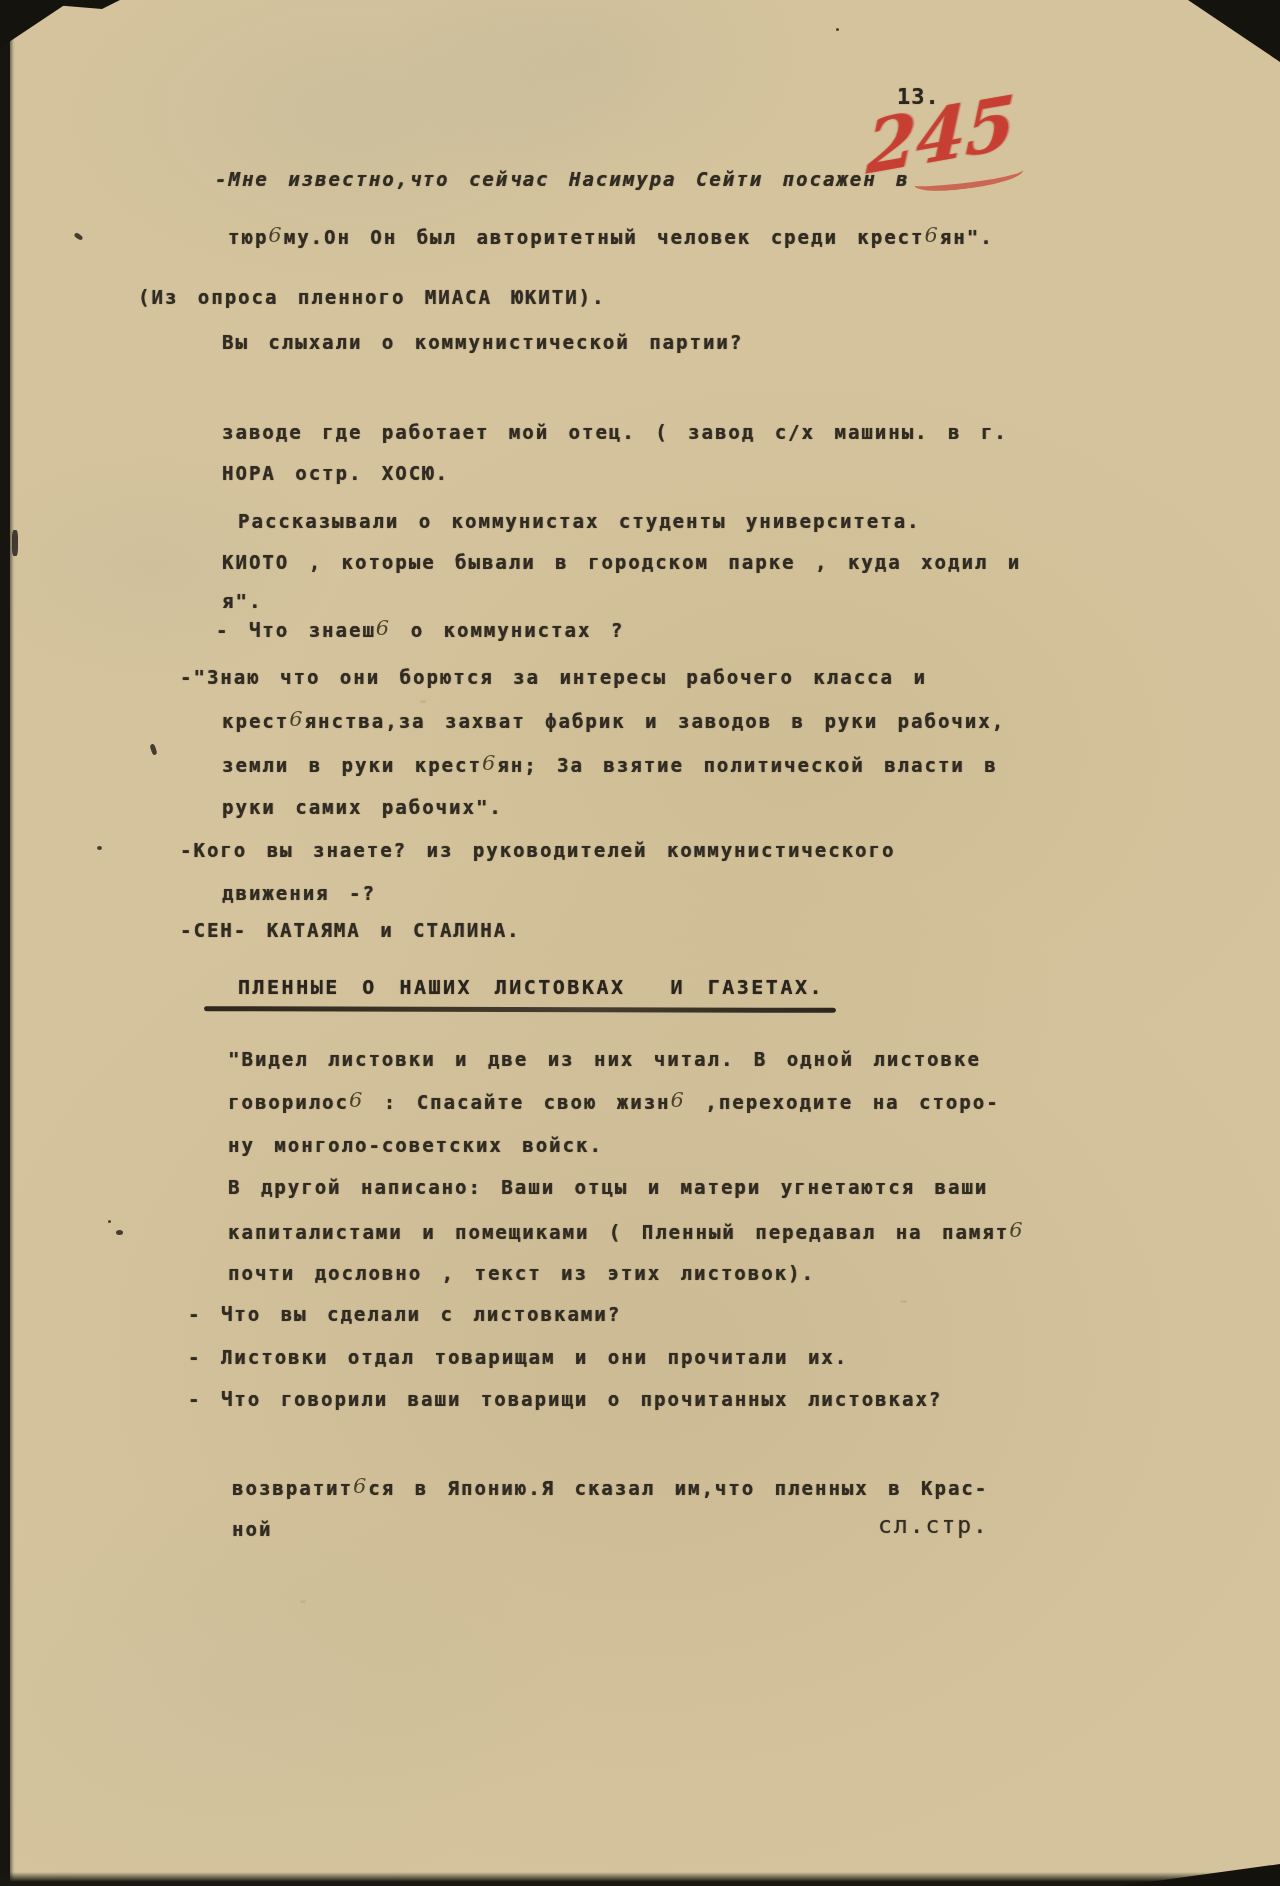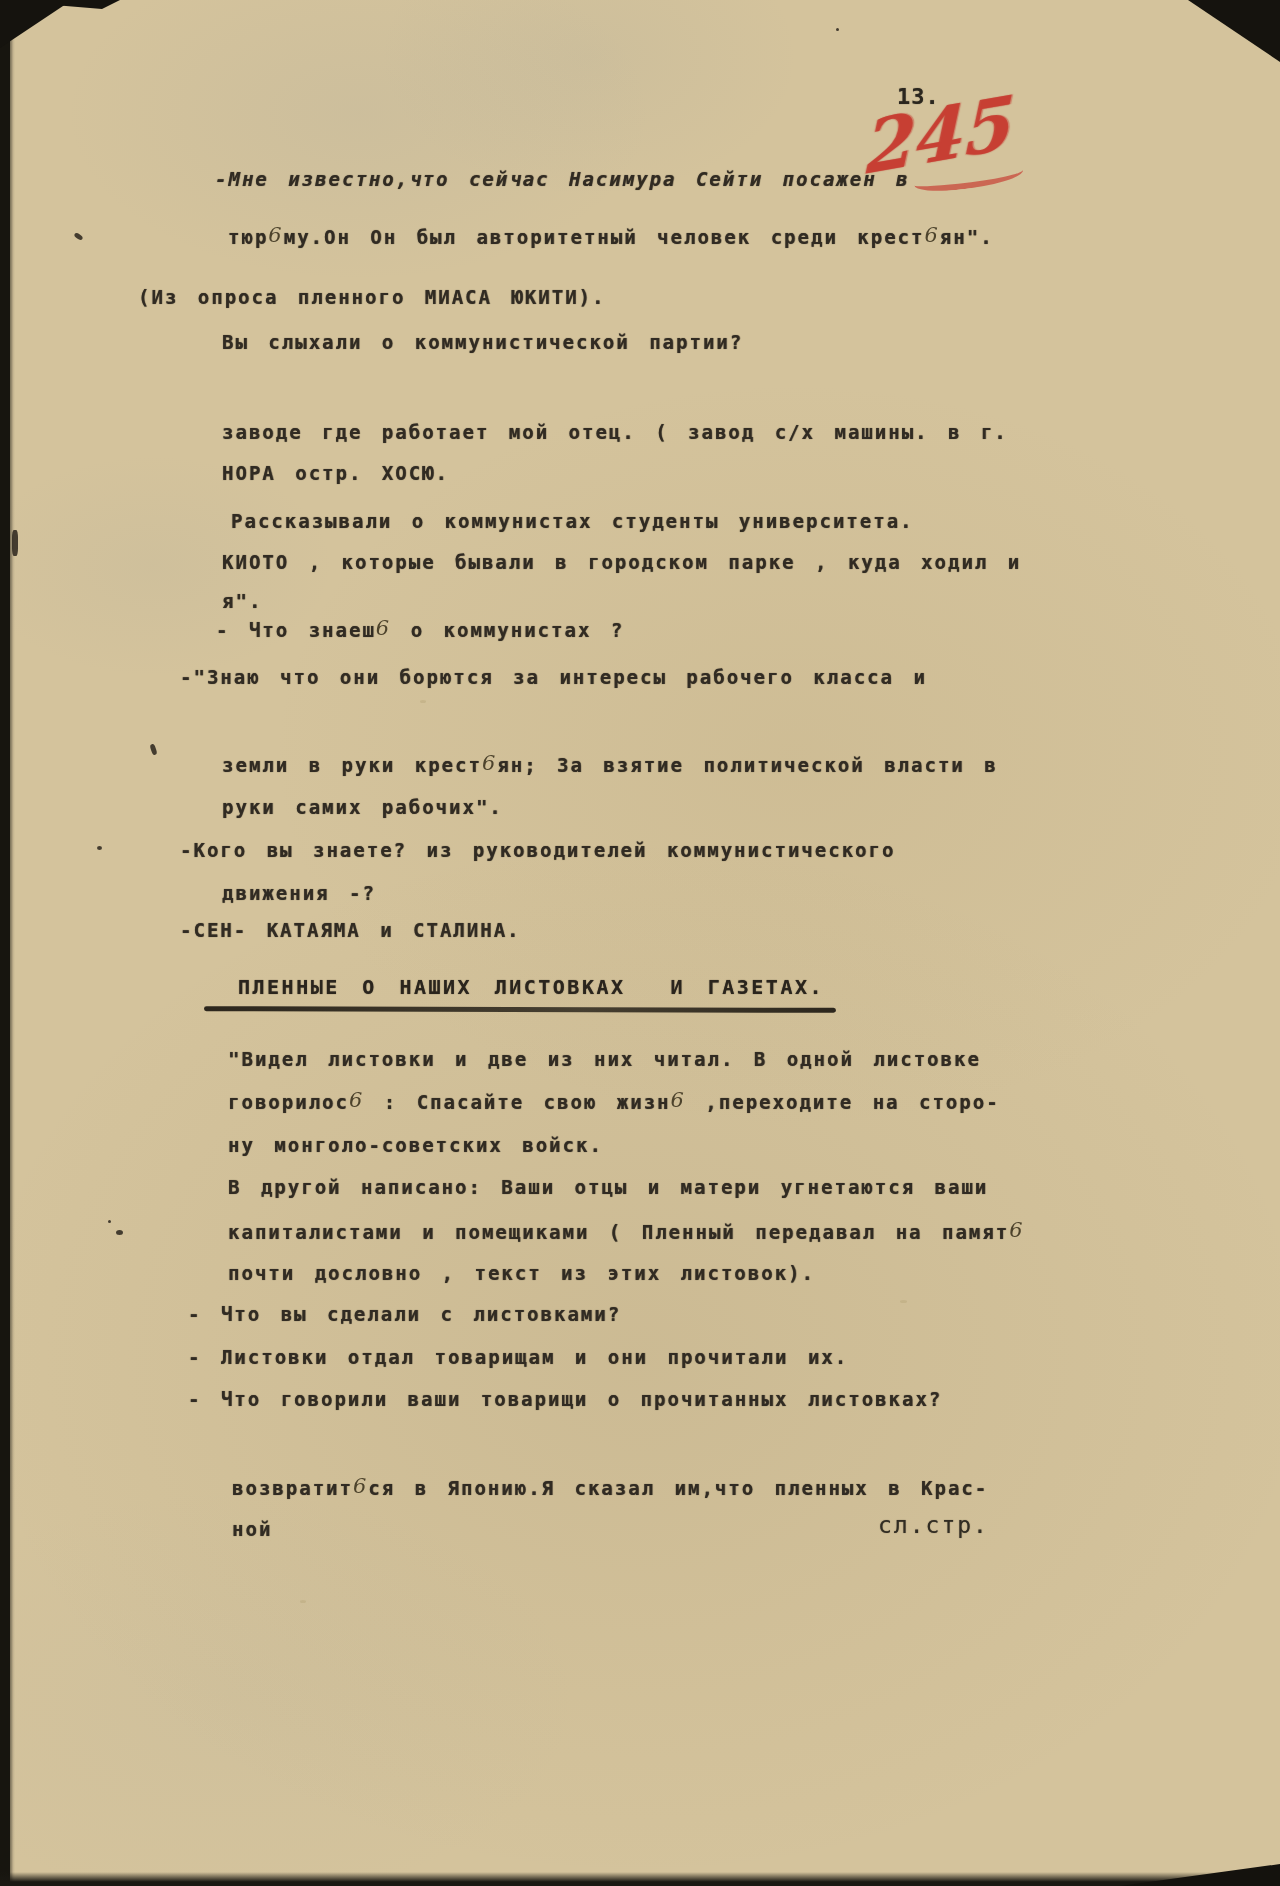--- a/index.html
+++ b/index.html
@@ -112,25 +112,26 @@
     <div class="stamp-text">245</div>
     <div class="stamp-underline"></div>
   </div>
 
   <div class="typed" style="left:215px;top:170px;font-style:italic;">-Мне известно,что сейчас Насимура Сейти посажен в</div>
   <div class="typed" style="left:228px;top:227px;">тюр<span class="pen">6</span>му.Он Он был авторитетный человек среди крест<span class="pen">6</span>ян".</div>
   <div class="typed" style="left:138px;top:281px;margin-top:7px;">(Из опроса пленного МИАСА ЮКИТИ).</div>
   <div class="typed" style="left:222px;top:333px;">Вы слыхали о коммунистической партии?</div>
   <div class="typed" style="left:222px;top:423px;">заводе где работает мой отец. ( завод с/х машины. в г.</div>
   <div class="typed" style="left:222px;top:464px;">НОРА остр. ХОСЮ.</div>
-  <div class="typed" style="left:231px;top:512px;">Рассказывали о коммунистах студенты университета.</div>
+  <div class="typed" style="left:238px;top:512px;">Рассказывали о коммунистах студенты университета.</div>
   <div class="typed" style="left:222px;top:553px;">КИОТО , которые бывали в городском парке , куда ходил и</div>
   <div class="typed" style="left:222px;top:592px;">я".</div>
   <div class="typed" style="left:188px;top:620px;margin-left:28px;">- Что знаеш<span class="pen">6</span> о коммунистах ?</div>
   <div class="typed" style="left:180px;top:668px;">-"Знаю что они борются за интересы рабочего класса и</div>
+  <div class="typed" style="left:222px;top:711px;">крест<span class="pen">6</span>янства,за захват фабрик и заводов в руки рабочих,</div>
   <div class="typed" style="left:222px;top:755px;">земли в руки крест<span class="pen">6</span>ян; За взятие политической власти в</div>
   <div class="typed" style="left:222px;top:798px;">руки самих рабочих".</div>
   <div class="typed" style="left:180px;top:841px;">-Кого вы знаете? из руководителей коммунистического</div>
   <div class="typed" style="left:222px;top:884px;">движения -?</div>
   <div class="typed" style="left:180px;top:921px;">-СЕН- КАТАЯМА и СТАЛИНА.</div>
 
   <div class="heading">ПЛЕННЫЕ О НАШИХ ЛИСТОВКАХ  И ГАЗЕТАХ.</div>
   <div class="heading-underline"></div>
 
   <div class="typed" style="left:228px;top:1050px;">"Видел листовки и две из них читал. В одной листовке</div>

